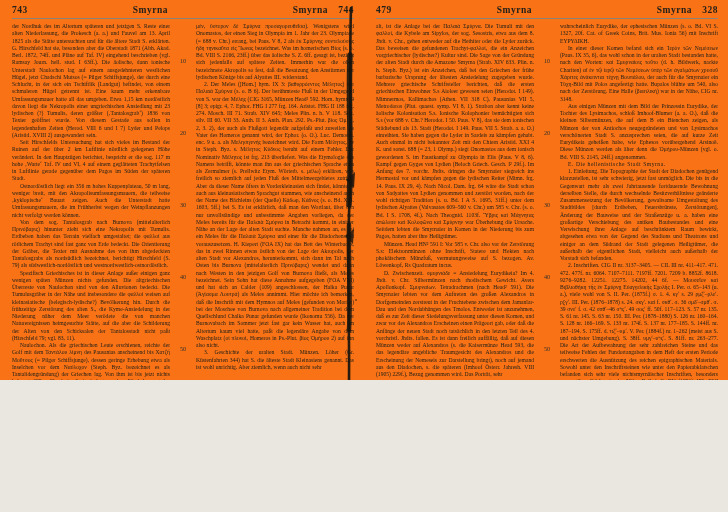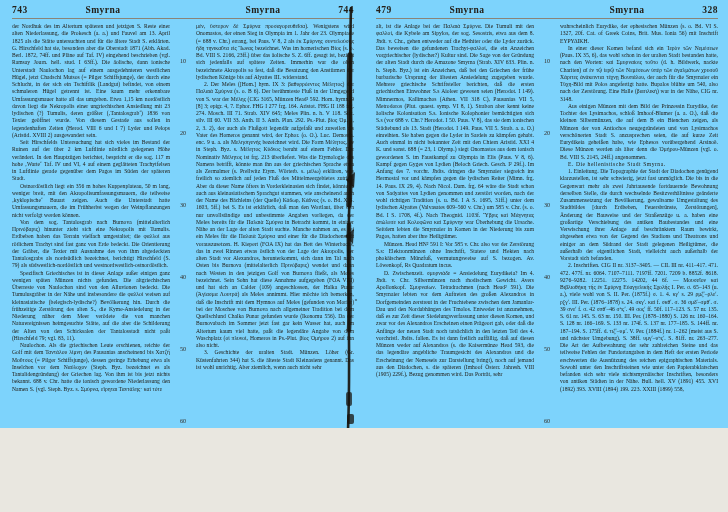--- a/index.html
+++ b/index.html
@@ -1,32 +1,32 @@
 <!DOCTYPE html>
 <html><head>
 <meta charset="utf-8">
 <style>
   html,body{margin:0;padding:0;}
   body{width:728px;height:512px;background:#e9e7e0;overflow:hidden;}
   .spread{
-    position:relative;width:728px;height:428px;background:#7dd3fc;
+    position:relative;width:728px;height:380px;background:#f97316;
     font-family:"Liberation Serif","DejaVu Serif",serif;color:#242019;
     overflow:hidden;
   }
   .page{position:absolute;top:0;width:364px;height:512px;box-sizing:border-box;padding:4px 10px 0 12px;}
   .page.left{left:0;}
   .page.right{left:364px;}
   .pg-header{
     display:grid;grid-template-columns:26px 1fr 30px 1fr 26px;align-items:baseline;
     font-size:9.5px;font-weight:bold;letter-spacing:0.5px;
     border-bottom:1px solid #8a8478;padding:1px 0 3px 0;
   }
   .pg-header .num{font-weight:bold;}
   .pg-header .num.r{text-align:right;}
-  .pg-header .ttl{text-align:center;}
+  .pg-header .ttl{text-align:right;}
   .pg-body{display:flex;margin-top:4px;height:482px;overflow:hidden;}
   .col{
     width:158px;height:482px;overflow:hidden;text-align:justify;
     font-size:5.6px;line-height:7.25px;word-spacing:0.2px;
   }
   .col p{margin:0;text-indent:8px;}
   .col p.cont{text-indent:0;}
   .col p.heading{letter-spacing:0.5px;}
   .gutter{width:26px;position:relative;flex:none;}
   .gutter span{

